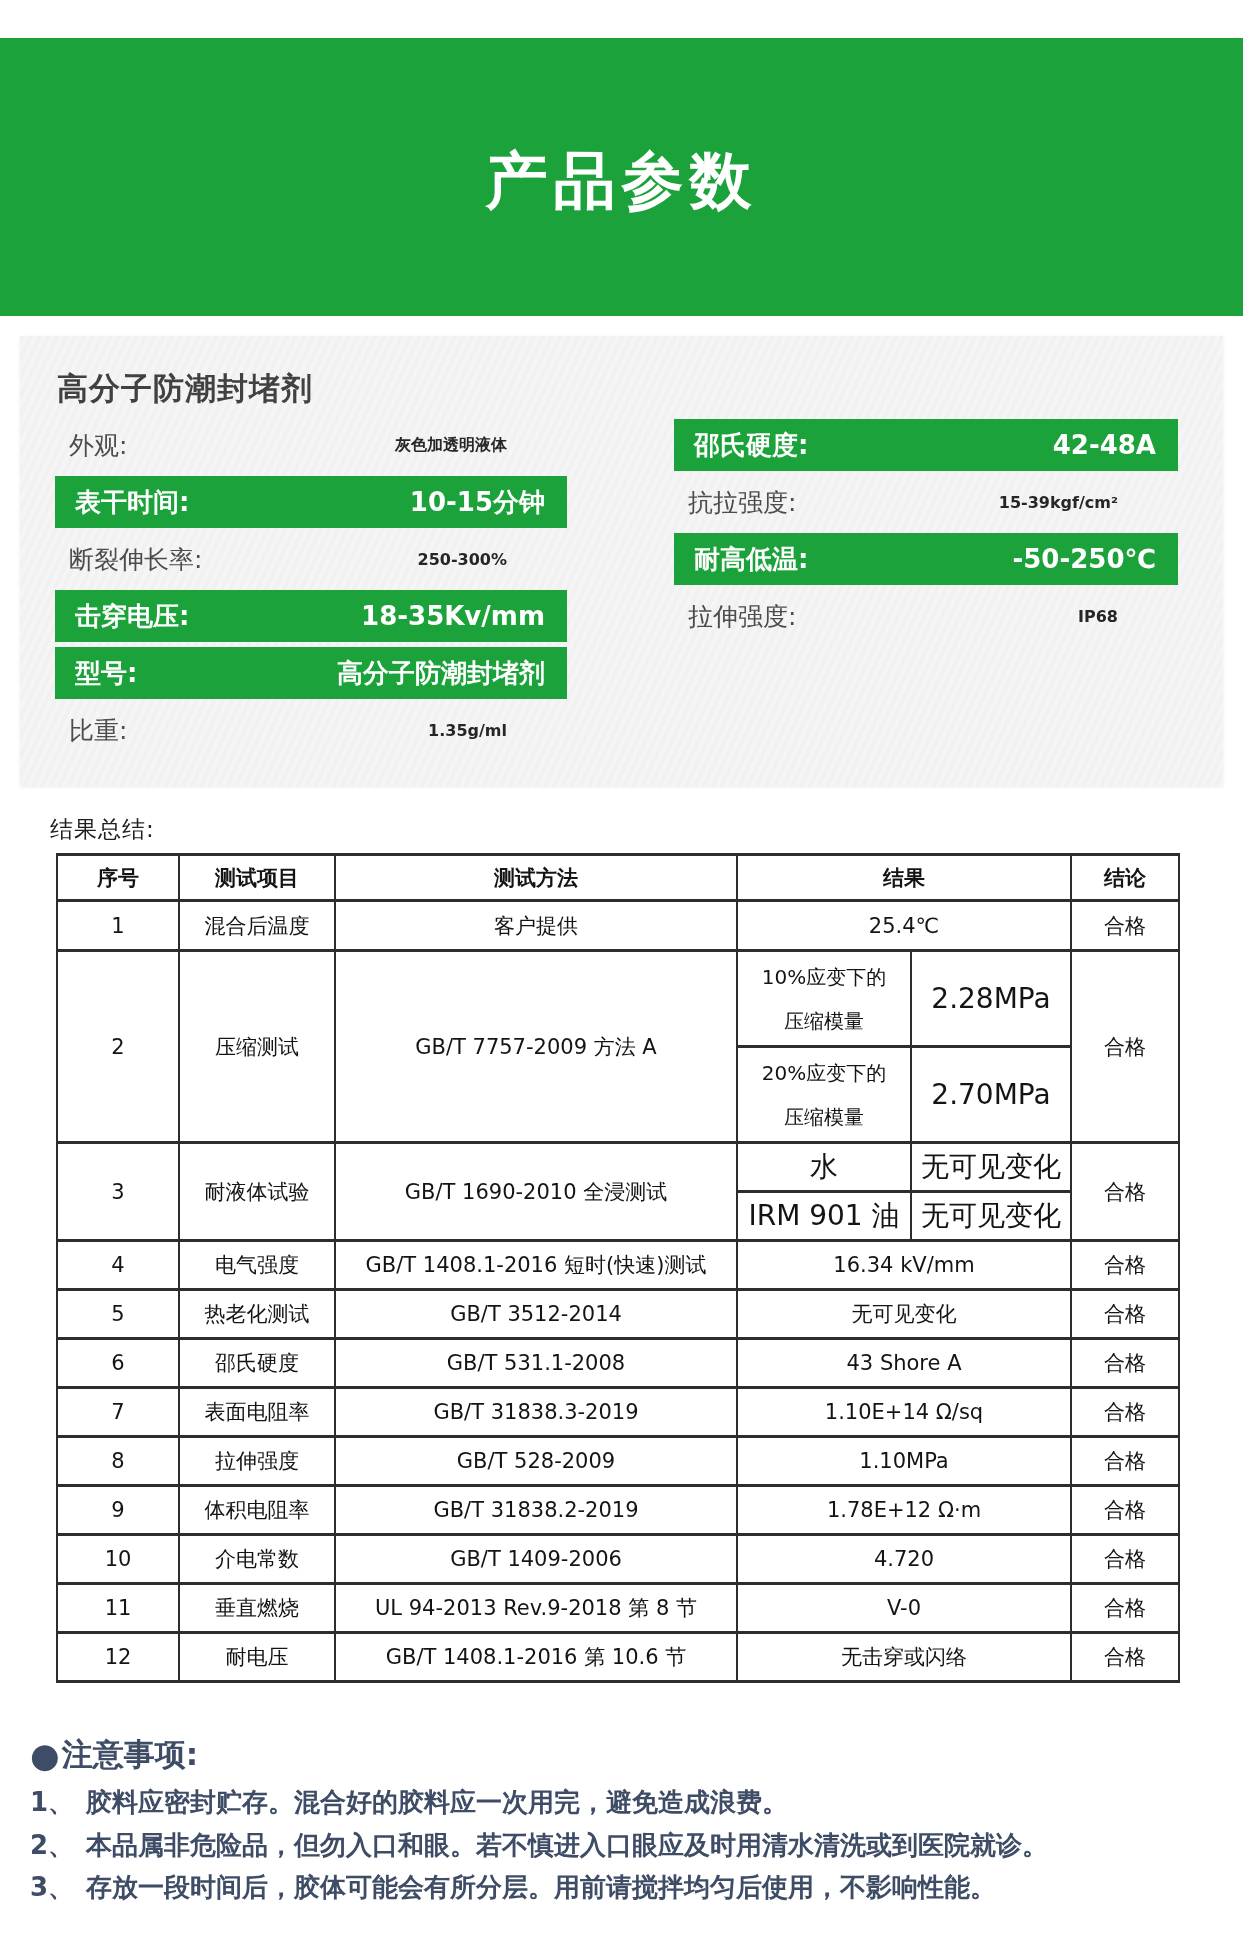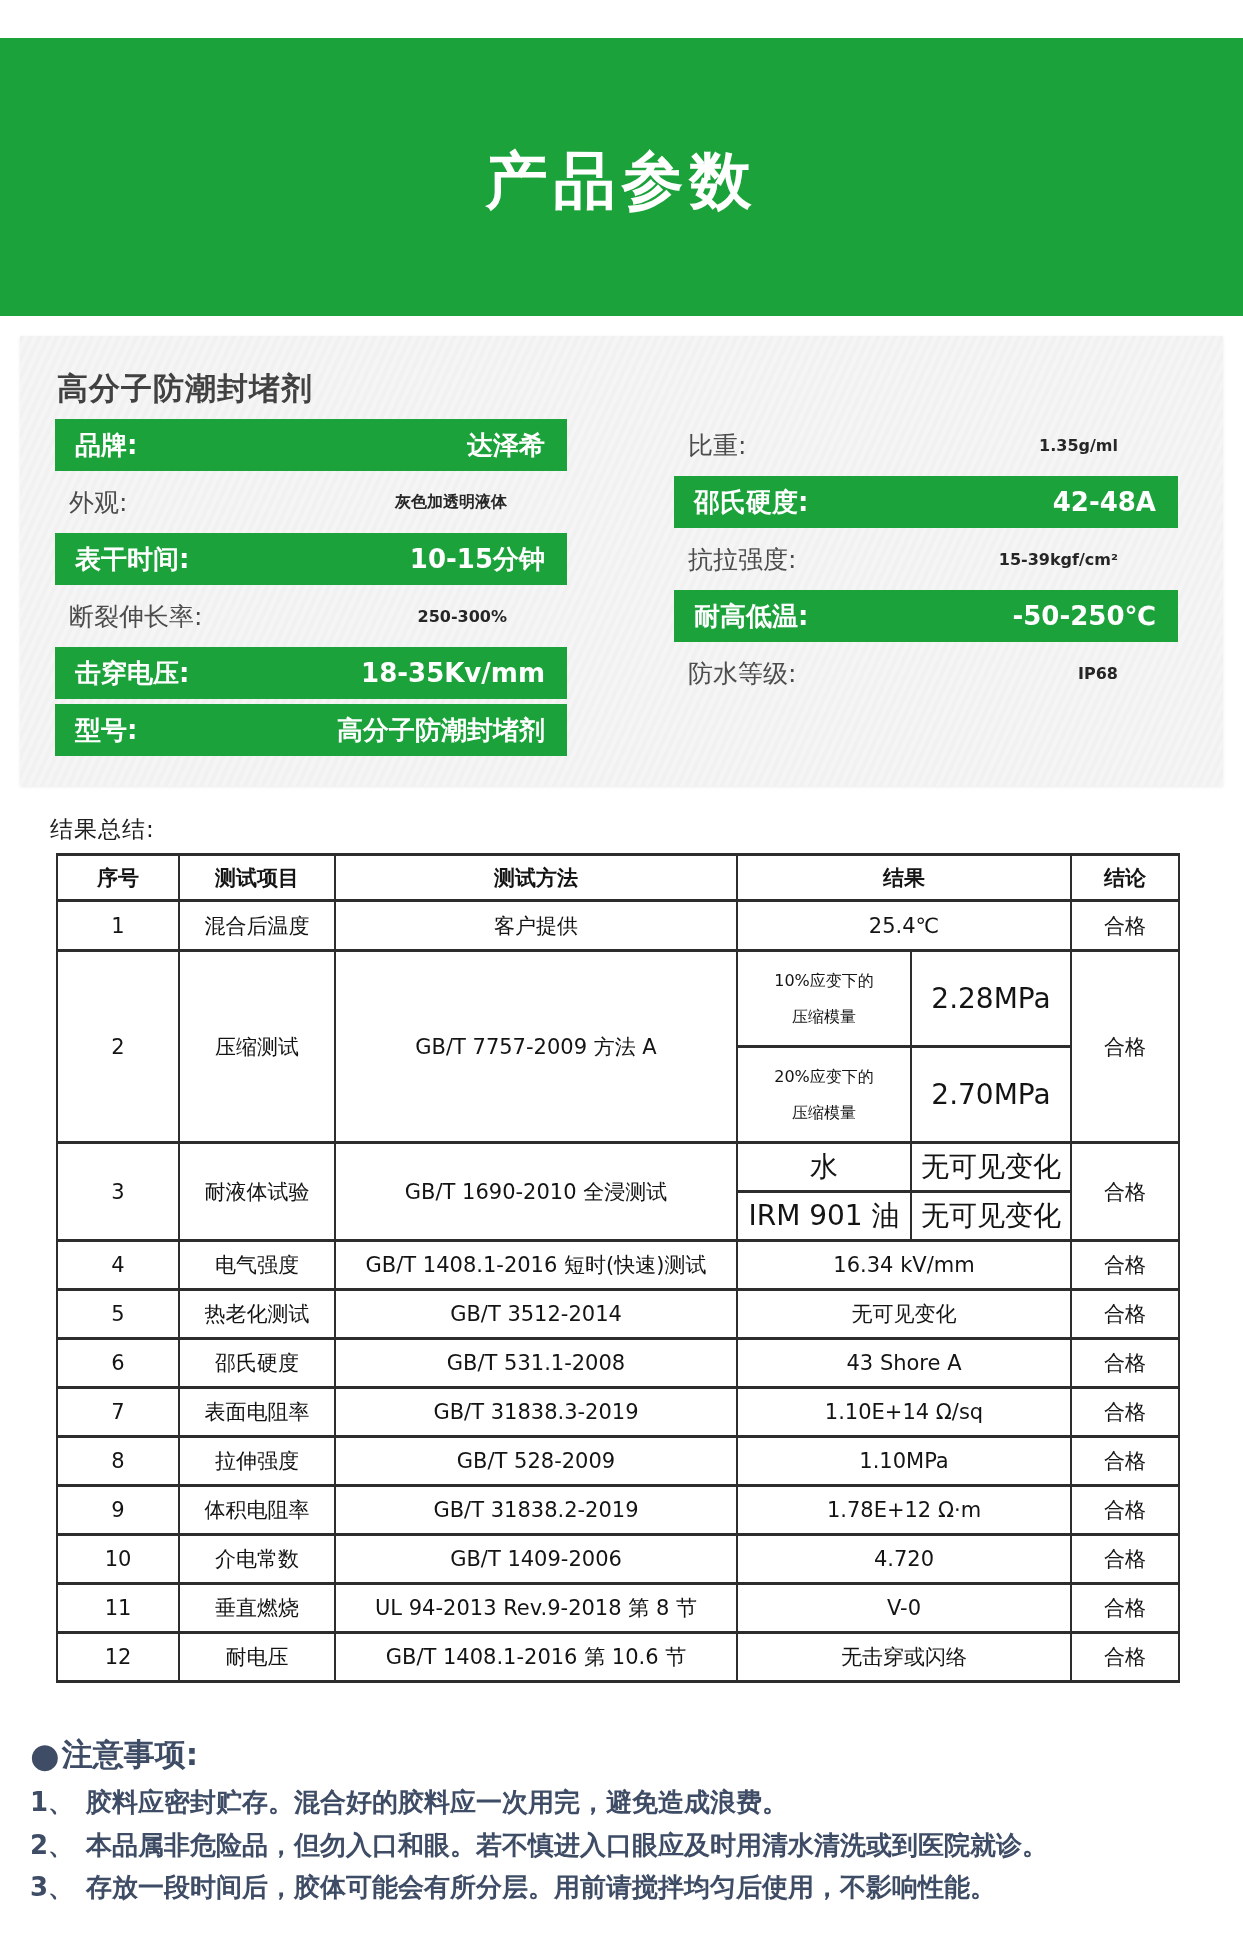--- a/index.html
+++ b/index.html
@@ -57,21 +57,21 @@
     font-size: 21px; color: #141414; padding-left: 10px;
   }
   table.results th, table.results td {
     border: 2px solid #2d2d2d; border-top-width: 3px; border-bottom-width: 3px;
     text-align: center; vertical-align: middle; font-weight: 500;
     padding: 2px 4px; overflow: hidden;
   }
   table.results th { font-weight: 600; }
   tr.h46 { height: 46px; } tr.h50 { height: 50px; }
   tr.h96 { height: 96px; } tr.h49 { height: 49px; }
-  td.sub2 { line-height: 2.2; font-size: 16px; }
+  td.sub2 { line-height: 2.2; font-size: 20px; }
   td.subv { font-size: 28px; }
 
   
   .notes {
     position: absolute; left: 30px; top: 1718px; right: 16px; color: #3E4C66;
   }
   .notes-heading { display: flex; align-items: center; font-size: 31px; font-weight: 800; }
   .notes-heading .bullet { font-size: 34px; margin-right: 2px; line-height: 1; }
   .note-item { display: flex; margin-top: 10px; font-size: 26px; font-weight: 700; line-height: 1.25; }
   .note-item .num { flex: 0 0 56px; }
@@ -89,24 +89,20 @@
 <div class="page">
 
   <div class="banner">
     <div class="zh">产品参数</div>
   </div>
 
   <div class="card">
     <div class="card-title">高分子防潮封堵剂</div>
     <div class="spec-grid">
 
-      <div class="spec-row green">
-        <span class="spec-label">品牌:</span>
-        <span class="spec-value">达泽希</span>
-      </div>
       <div class="spec-row plain">
         <span class="spec-label">外观:</span>
         <span class="spec-value">灰色加透明液体</span>
       </div>
       <div class="spec-row green">
         <span class="spec-label">表干时间:</span>
         <span class="spec-value">10-15分钟</span>
       </div>
       <div class="spec-row plain">
         <span class="spec-label">断裂伸长率:</span>
@@ -131,21 +127,21 @@
       </div>
       <div class="spec-row plain">
         <span class="spec-label">抗拉强度:</span>
         <span class="spec-value">15-39kgf/cm²</span>
       </div>
       <div class="spec-row green">
         <span class="spec-label">耐高低温:</span>
         <span class="spec-value">-50-250℃</span>
       </div>
       <div class="spec-row plain">
-        <span class="spec-label">防水等级:</span>
+        <span class="spec-label">拉伸强度:</span>
         <span class="spec-value">IP68</span>
       </div>
     </div>
   </div>
 
   <div class="summary-heading">结果总结:</div>
 
   <table class="results">
     <colgroup>
       <col style="width:122px">

